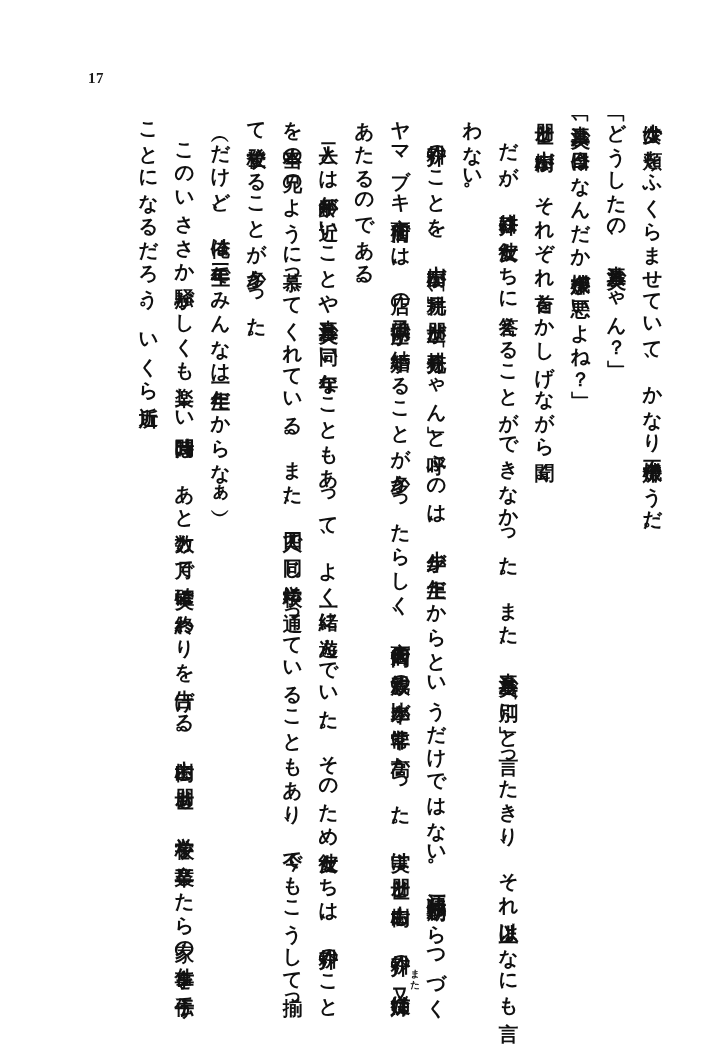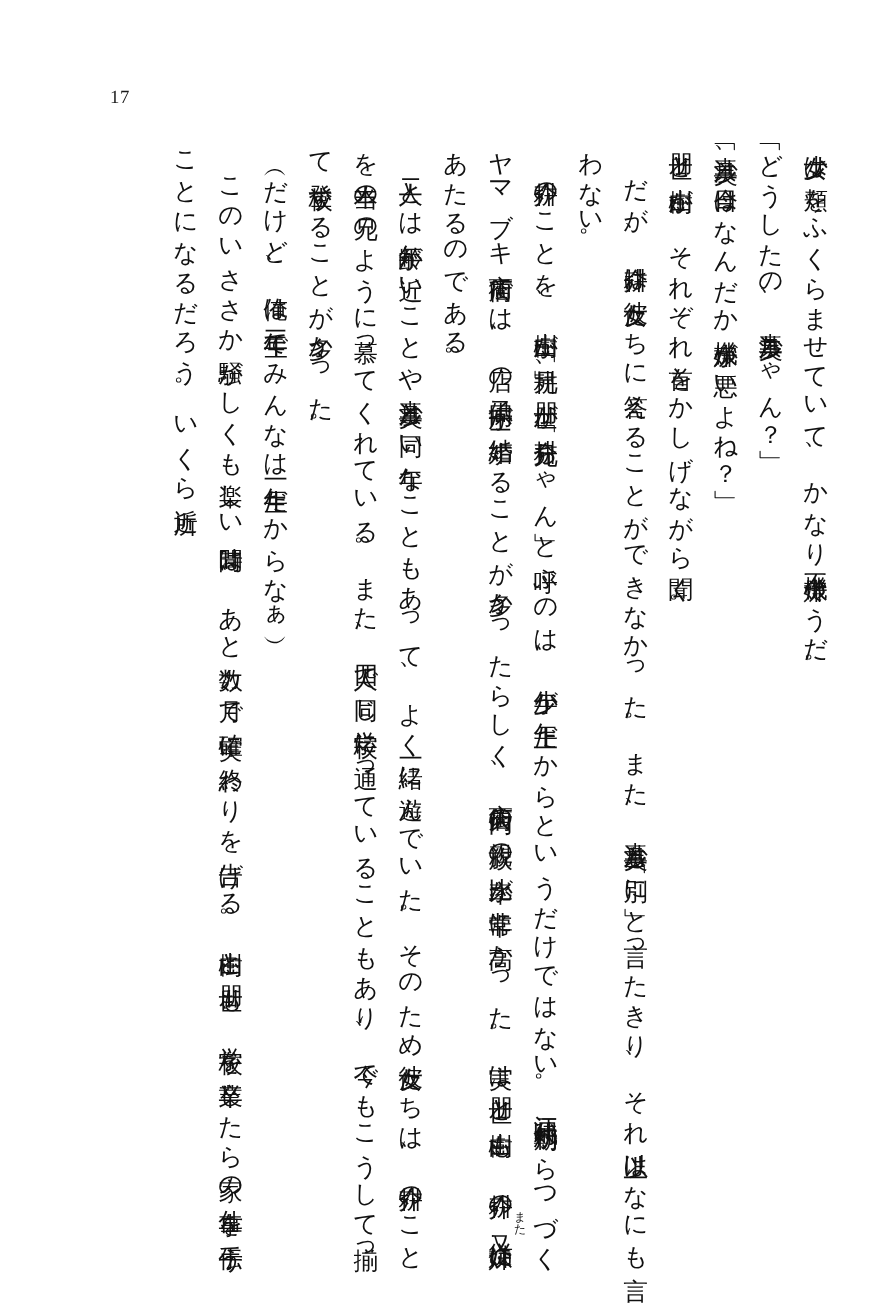--- a/index.html
+++ b/index.html
@@ -12,20 +12,21 @@
     height: 1050px;
     font-family: "Liberation Serif", serif;
     color: #000000;
     overflow: hidden;
   }
   #page {
     position: relative;
     width: 708px;
     height: 1050px;
     background: #ffffff;
+    font-weight: bold;
   }
   #page-number {
     position: absolute;
     top: 70px;
     left: 88px;
     font-size: 15px;
     font-family: "Liberation Serif", serif;
     letter-spacing: 0.5px;
     color: #1a1a1a;
   }

